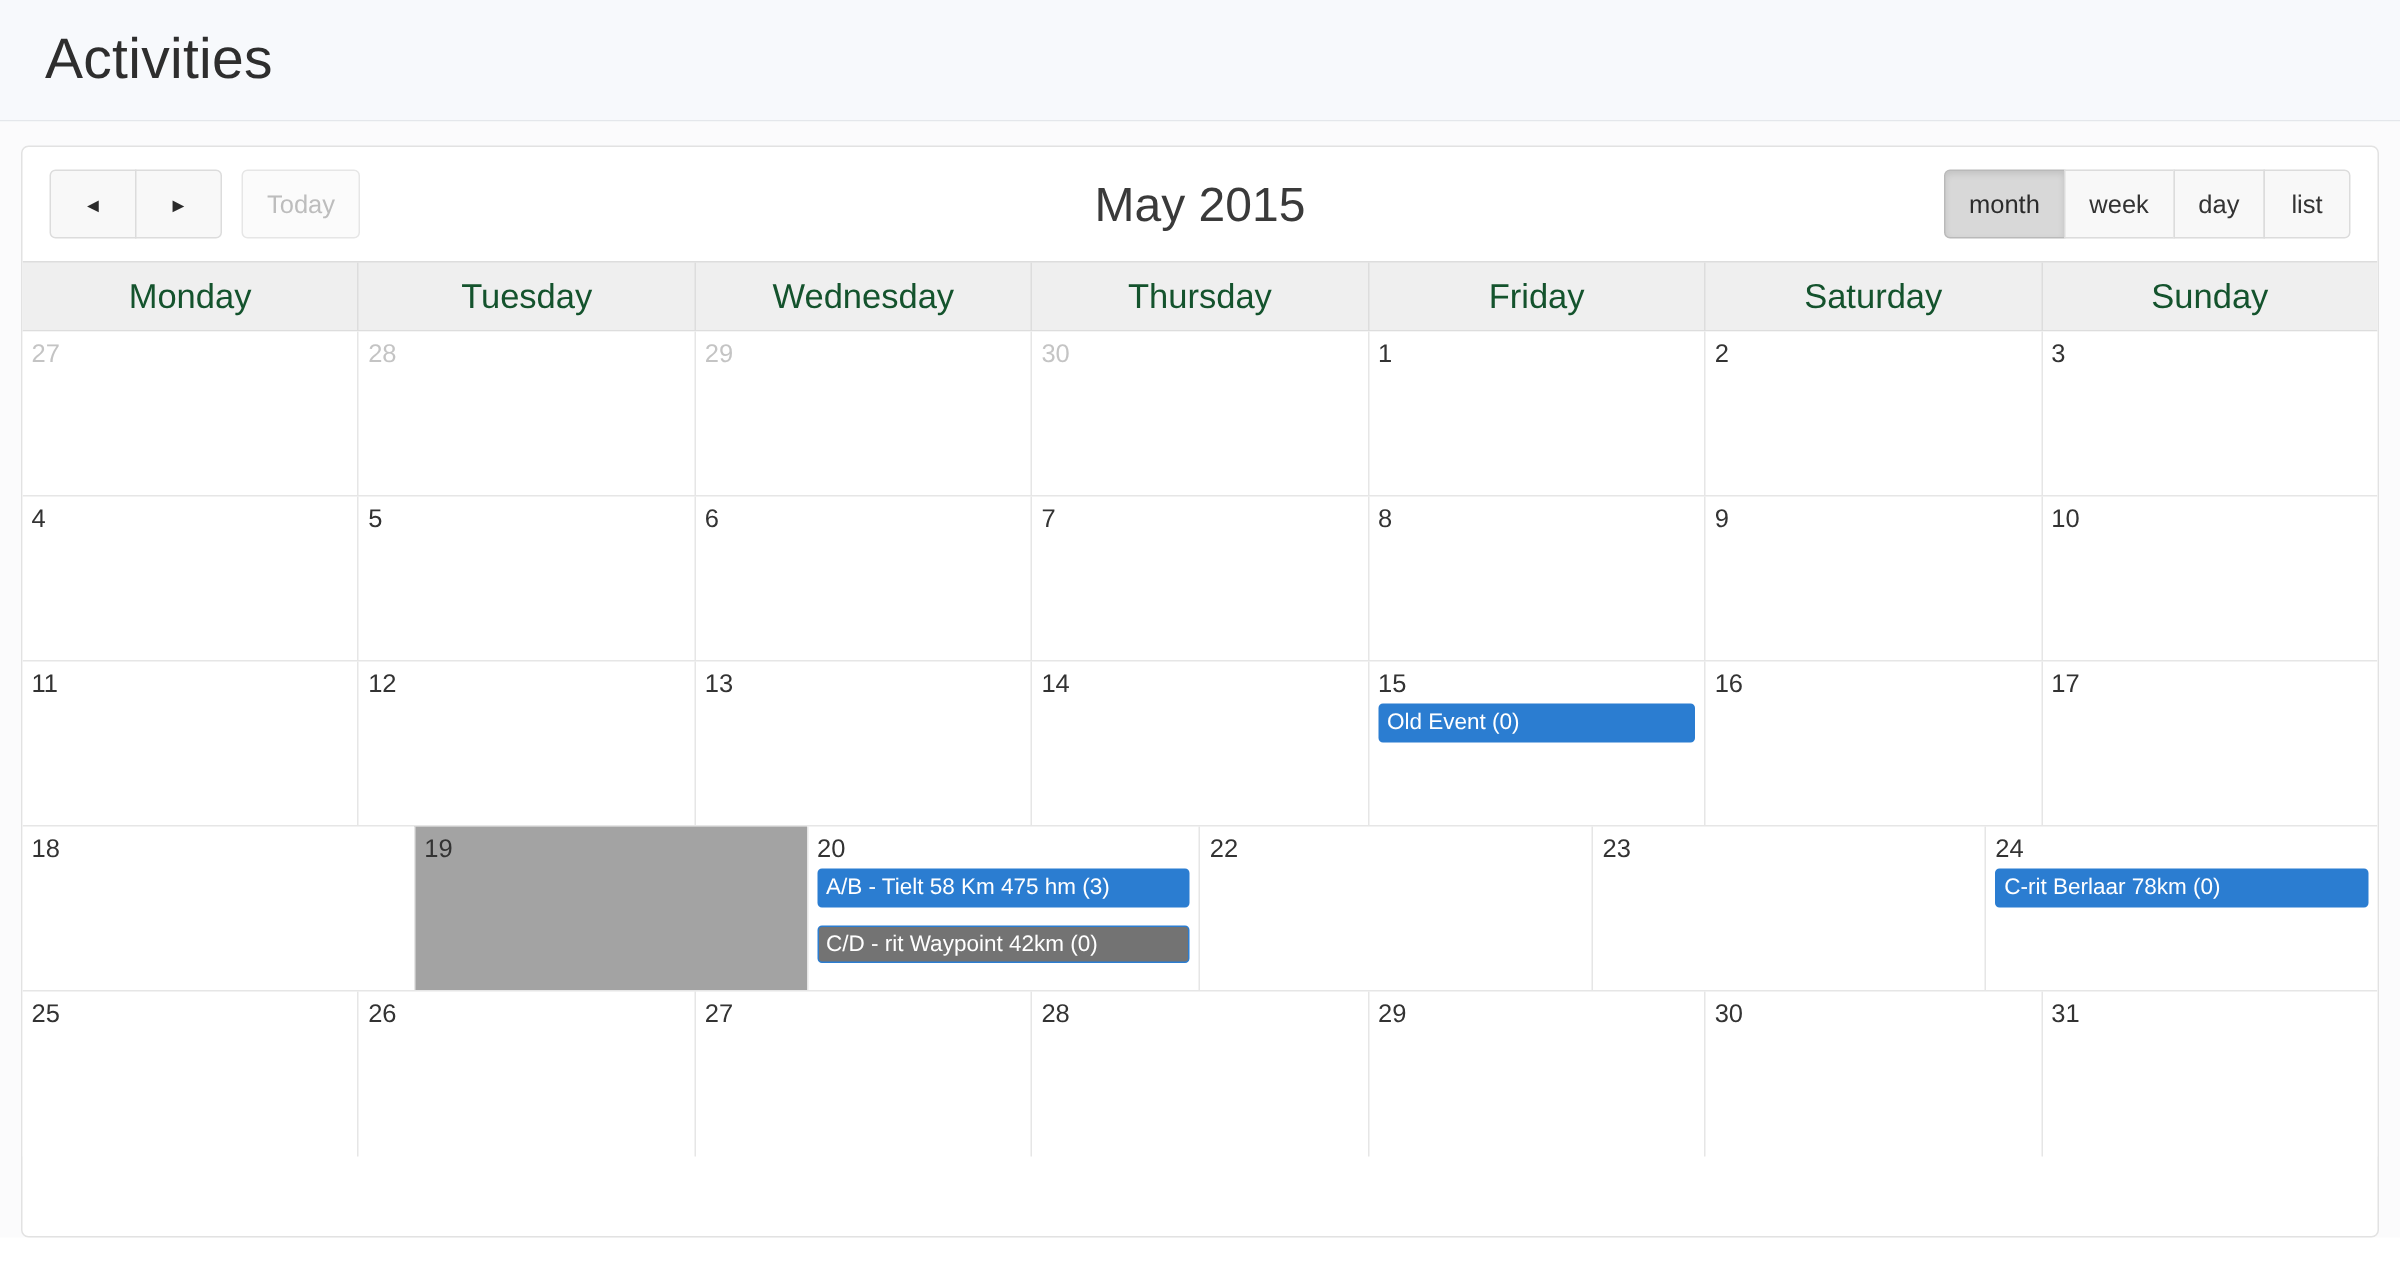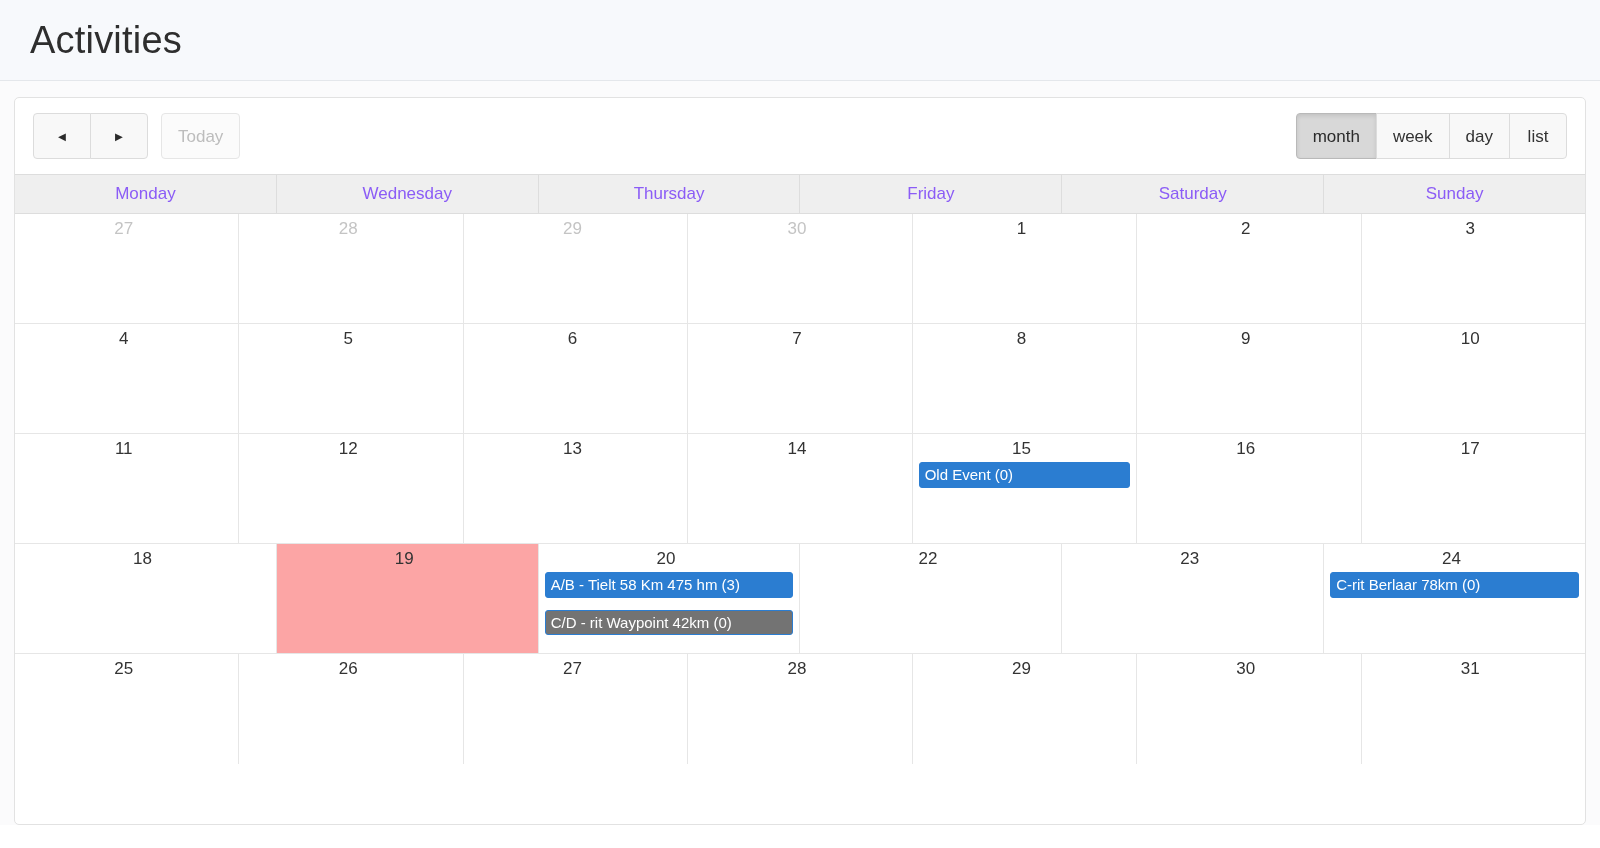--- a/index.html
+++ b/index.html
@@ -114,46 +114,46 @@
   
   .cal-head {
     display: flex;
     background: #efefef;
     border-top: 1px solid #dddddd;
     border-bottom: 1px solid #dddddd;
   }
   .cal-head .dow {
     flex: 1 1 0;
     text-align: center;
-    font-size: 17px;
-    color: #8b5cf6;
+    font-size: 23px;
+    color: #14532d;
     padding: 9px 0;
     border-left: 1px solid #dddddd;
   }
   .cal-head .dow:first-child { border-left: none; }
 
   .cal-body { background: #ffffff; }
   .week-row {
     display: flex;
     height: 110px;
     border-bottom: 1px solid #e6e6e6;
   }
   .week-row:last-child { border-bottom: none; }
 
   .day-cell {
     flex: 1 1 0;
     border-left: 1px solid #e6e6e6;
     position: relative;
     padding: 0 6px;
   }
   .day-cell:first-child { border-left: none; }
-  .day-cell.is-today { background: #fca5a5; }
+  .day-cell.is-today { background: #a3a3a3; }
 
   .day-num {
-    text-align: center;
+    text-align: left;
     font-size: 17px;
     color: #333333;
     padding: 5px 6px 0 0;
     line-height: 1.2;
   }
   .day-cell.is-other .day-num { color: #c4c4c4; }
 
   .events { padding-top: 3px; }
   .event {
     background: #2b7dd1;
@@ -184,31 +184,33 @@
           <button class="btn">
             <span class="arrow-ico">◄</span>
           </button>
           <button class="btn">
             <span class="arrow-ico">►</span>
           </button>
         </div>
         <button class="btn is-disabled">Today</button>
       </div>
 
+      <div class="cal-title">May 2015</div>
 
       <div class="toolbar-right btn-group">
         <button class="btn is-active">month</button>
         <button class="btn">week</button>
         <button class="btn">day</button>
         <button class="btn">list</button>
       </div>
     </div>
 
     <div class="cal-head">
       <div class="dow">Monday</div>
+      <div class="dow">Tuesday</div>
       <div class="dow">Wednesday</div>
       <div class="dow">Thursday</div>
       <div class="dow">Friday</div>
       <div class="dow">Saturday</div>
       <div class="dow">Sunday</div>
     </div>
 
     <div class="cal-body" id="cal-body">
         <div class="week-row">
           <div class="day-cell is-other">

